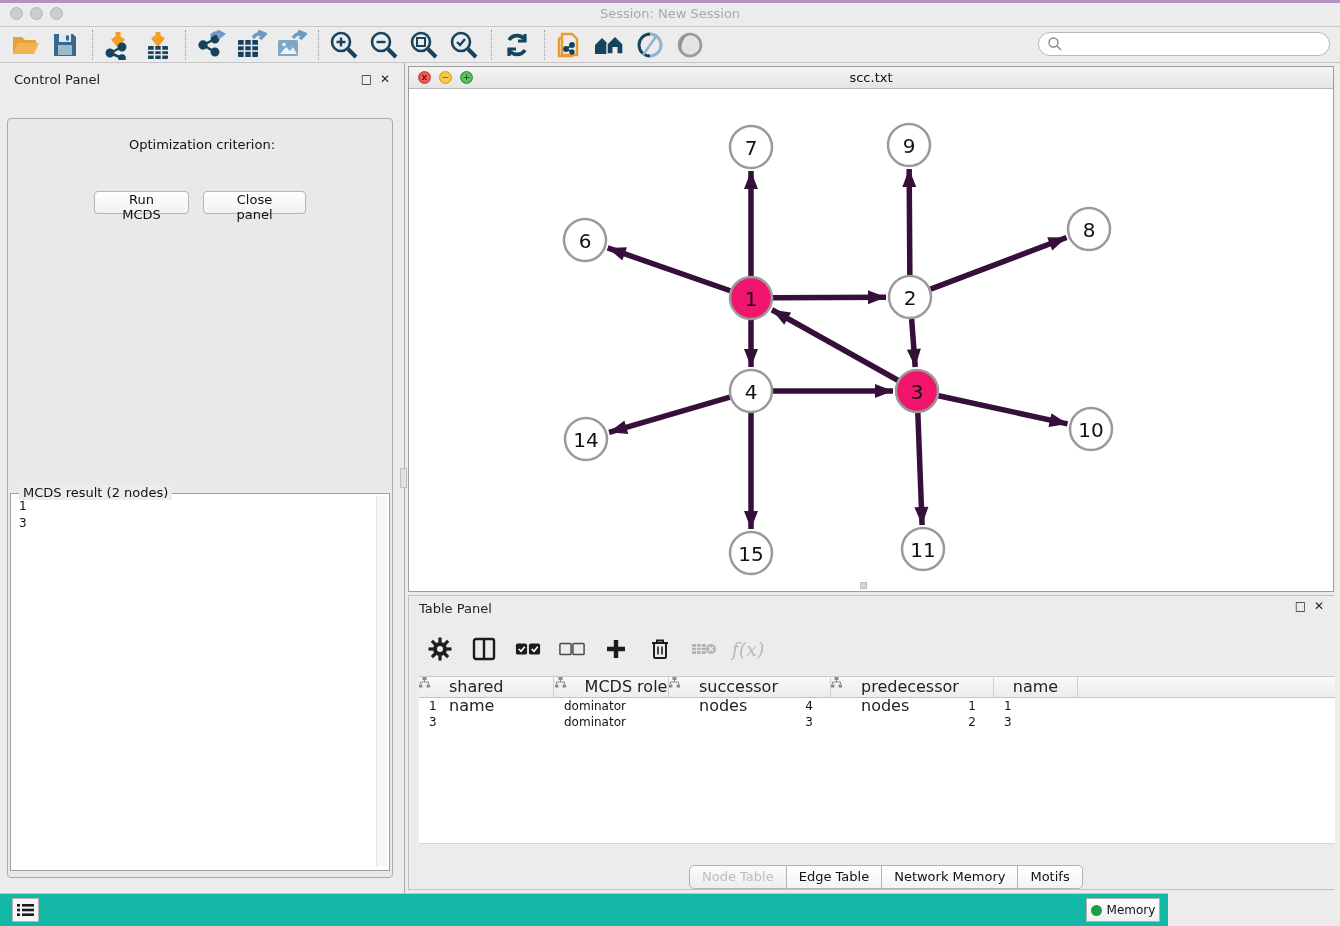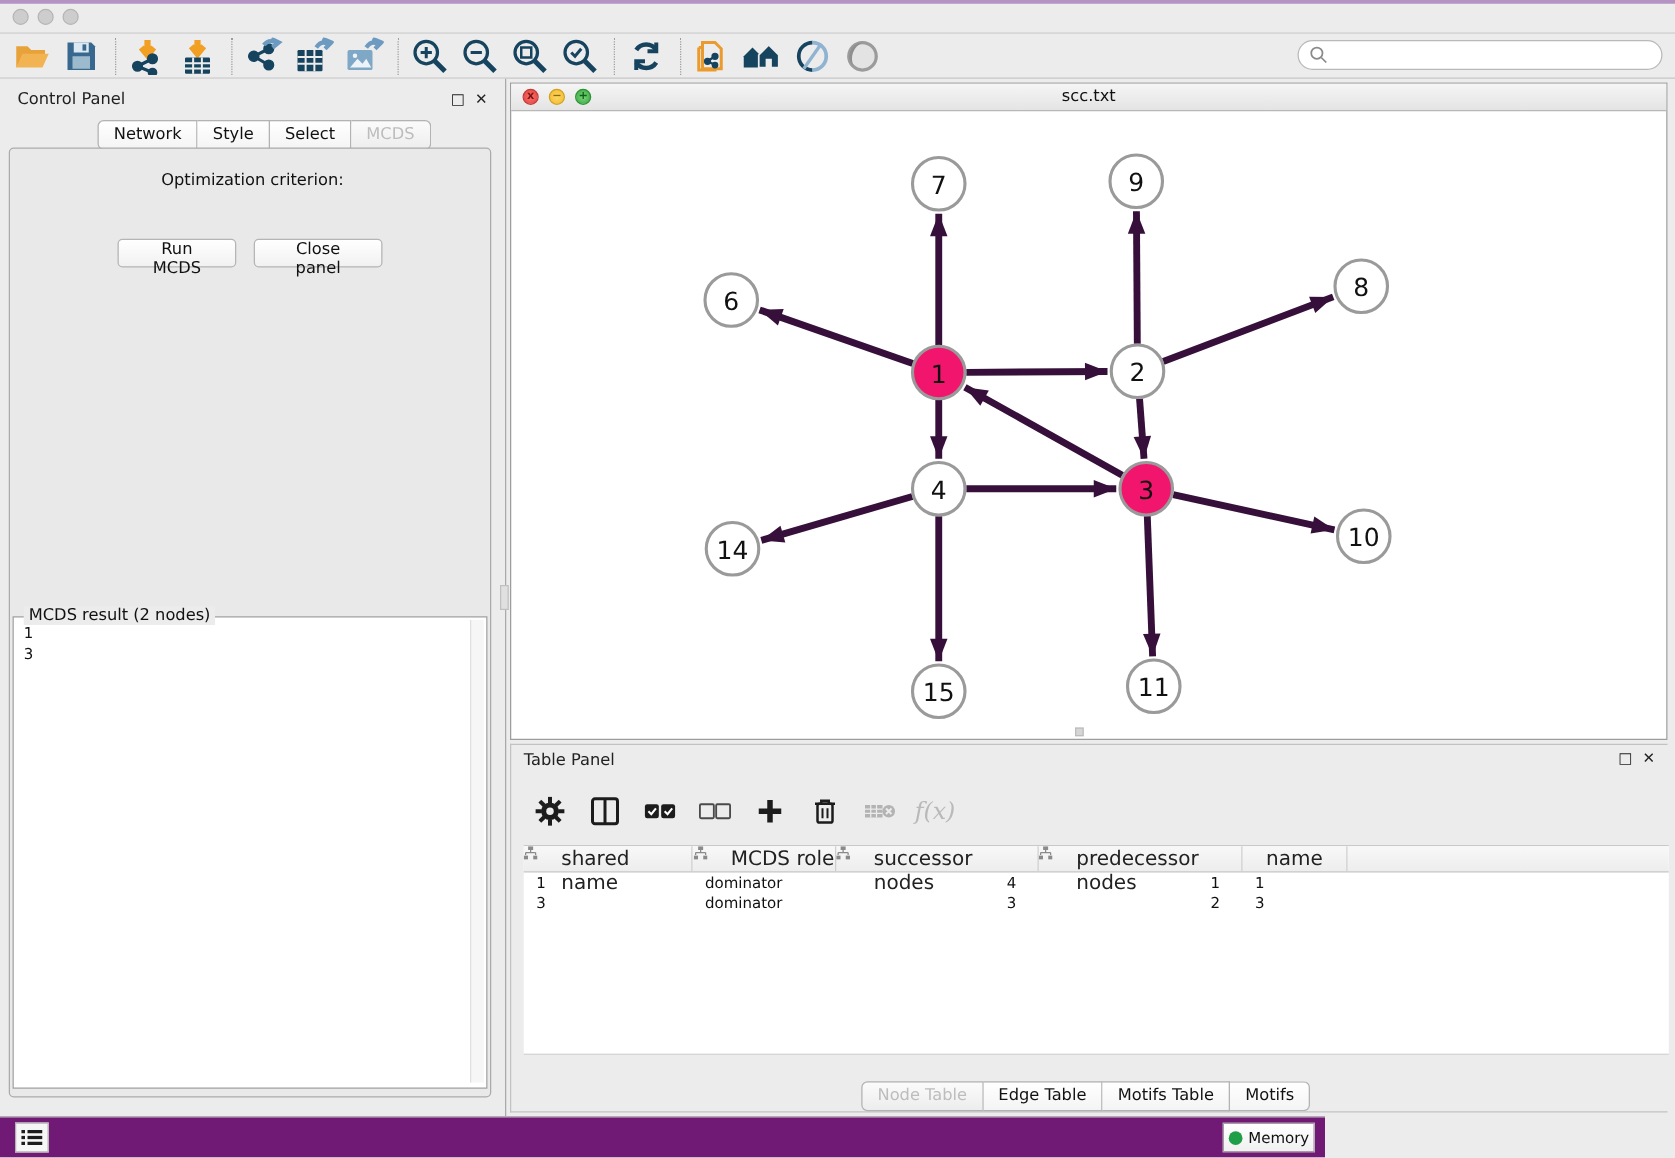--- a/index.html
+++ b/index.html
@@ -73,35 +73,36 @@
   .th svg { flex:0 0 auto; }
   .col0{width:135px}.col1{width:115px}.col2{width:162px}.col3{width:163px}.col4{width:84px}
   .trow { display:flex; height:16px; }
   .tcell { font-size:12px; color:#111; padding:0 10px; line-height:16px; overflow:hidden; }
   .tcell.num { text-align:right; padding-right:18px; }
 
   #tp-tabs { left:280px; top:269px; }
   #tp-scrollstrip { position:absolute; left:10px; top:247px; width:916px; height:14px; background:#ececec; border-top:1px solid #d6d6d6; }
 
   
-  #statusbar { position:absolute; left:0; top:893px; width:1060px; height:33px; background:#701a75; border-top:1px solid #c4c4c4; }
+  #statusbar { position:absolute; left:0; top:893px; width:1168px; height:33px; background:#14b8a6; border-top:1px solid #c4c4c4; }
   #list-btn { position:absolute; left:12px; top:4px; width:27px; height:24px; background:#f6f6f6; border:1px solid #b3b3b3; display:flex; align-items:center; justify-content:center; }
   #memory-btn { position:absolute; right:8px; top:4px; width:74px; height:24px; background:linear-gradient(#ffffff,#f0f0f0); border:1px solid #b0b0b0; display:flex; align-items:center; justify-content:center; gap:5px; font-size:12px; color:#111; }
   #memory-btn .dot { width:11px; height:11px; border-radius:50%; background:#1e9e47; }
 </style>
 </head>
 <body>
 
 <div id="titlebar">
   <div class="purple-strip"></div>
   <div class="tl-group">
     <div class="tl"></div>
     <div class="tl"></div>
     <div class="tl"></div>
   </div>
+  <div id="main-title">Session: New Session</div>
 </div>
 
 <div id="toolbar">
   <div class="tbtn">
     <svg width="30" height="28" viewBox="0 0 30 28">
         <path d="M3 23 V6 h9 l3 3 h11 v4" fill="#E8A23A"></path>
         <path d="M3 23 L8 12 h21 l-5 11 z" fill="#F2B452"></path>
       </svg>
   </div>
   <div class="tbtn">
@@ -244,26 +245,20 @@
       </svg>
     <input type="text" placeholder="" style="">
   </div>
 </div>
 
 <div id="control-panel">
   <div id="cp-header">
     <span id="cp-title">Control Panel</span>
     <span class="panel-ctrl" id="cp-float">□</span>
     <span class="panel-ctrl" id="cp-close">✕</span>
-  </div>
-  <div class="tabrow" id="cp-tabs">
-    <div class="tab">Network</div>
-    <div class="tab">Style</div>
-    <div class="tab">Select</div>
-    <div class="tab sel">MCDS</div>
   </div>
   <div id="cp-inner"></div>
   <div id="opt-label">Optimization criterion:</div>
   <button class="cp-btn" id="run-btn">Run MCDS</button>
   <button class="cp-btn" id="close-btn">Close panel</button>
   <div id="result-group">
     <span id="result-title">MCDS result (2 nodes)</span>
     <div id="result-text">1
 3</div>
     <div id="result-scroll"></div>
@@ -449,21 +444,21 @@
           <div class="tcell col3 num">2</div>
           <div class="tcell col4">3</div>
         </div>
       </div>
   </div>
 
   <div id="tp-scrollstrip"></div>
   <div class="tabrow" id="tp-tabs">
     <div class="tab sel">Node Table</div>
     <div class="tab">Edge Table</div>
-    <div class="tab">Motifs Table</div>
+    <div class="tab">Network Memory</div>
     <div class="tab">Motifs</div>
   </div>
 </div>
 
 <div id="statusbar">
   <div id="list-btn">
     <svg width="17" height="14" viewBox="0 0 17 14">
         <g fill="#1c1c1c">
           <rect x="0" y="1" width="3" height="2.6"></rect>
           <rect x="5" y="1" width="12" height="2.6"></rect>

